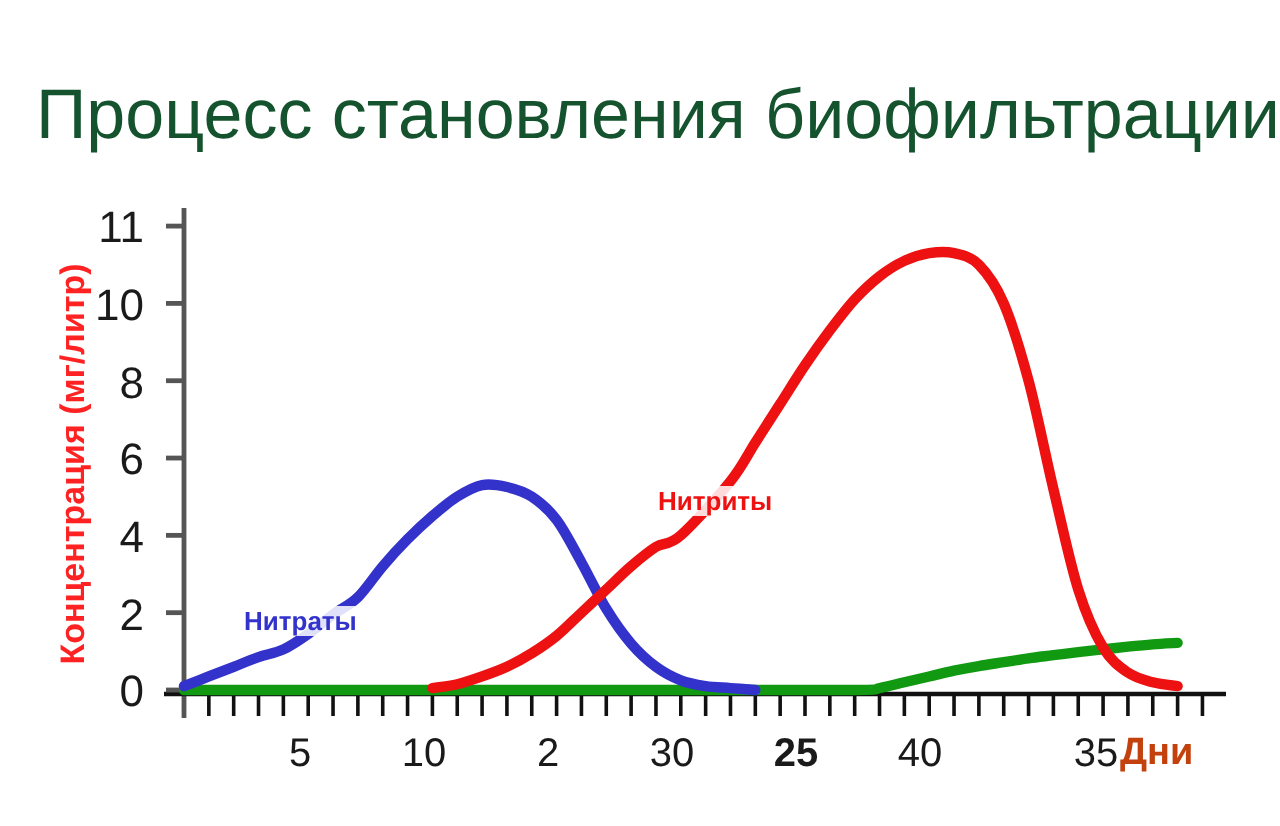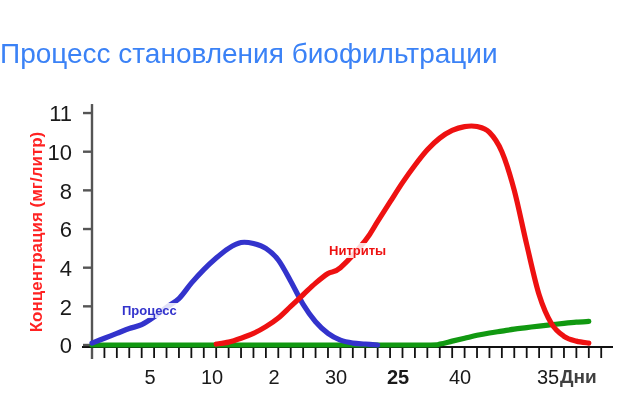--- a/index.html
+++ b/index.html
@@ -13,23 +13,23 @@
     height: 413px;
     background: #ffffff;
     font-family: "Liberation Sans", sans-serif;
     overflow: hidden;
   }
   #chart-title {
     position: absolute;
     left: 0;
     top: 38px;
     width: 640px;
-    text-align: left;
-    font-size: 28px;
-    color: #3b82f6;
+    text-align: right;
+    font-size: 35px;
+    color: #14532d;
     font-family: "Liberation Sans", sans-serif;
     letter-spacing: 0px;
     white-space: nowrap;
   }
   #ylabel {
     position: absolute;
     left: -73px;
     top: 222px;
     width: 220px;
     text-align: center;
@@ -52,21 +52,21 @@
     position: absolute;
     width: 40px;
     text-align: center;
     font-size: 20px;
     color: #1a1a1a;
     font-family: "Liberation Sans", sans-serif;
   }
   #xaxis-title {
     position: absolute;
     font-size: 19px;
-    color: #404040;
+    color: #c2410c;
     font-weight: bold;
     left: 560px;
     top: 366px;
     white-space: nowrap;
     text-align: center;
   }
   .series-label {
     position: absolute;
     font-size: 13px;
     font-weight: bold;
@@ -163,16 +163,16 @@
         <line x1="588.8" y1="347" x2="588.8" y2="358" stroke="#111111" stroke-width="1.8"></line>
         <line x1="601.22" y1="347" x2="601.22" y2="358" stroke="#111111" stroke-width="1.8"></line>
       </g>
     <g id="series-group">
         <path d="M92.00,345.00 C112.70,345.00 174.80,345.00 216.20,345.00 C257.60,345.00 305.21,345.00 340.40,345.00 C375.59,345.00 410.78,345.16 427.34,345.00 C443.90,344.84 435.62,344.68 439.76,344.03 C443.90,343.39 448.04,342.10 452.18,341.13 C456.32,340.17 460.46,339.20 464.60,338.23 C468.74,337.27 472.88,336.20 477.02,335.33 C481.16,334.47 485.30,333.72 489.44,333.02 C493.58,332.31 497.72,331.73 501.86,331.08 C506.00,330.44 510.14,329.73 514.28,329.15 C518.42,328.57 522.56,328.12 526.70,327.60 C530.84,327.09 534.98,326.54 539.12,326.06 C543.26,325.57 547.40,325.15 551.54,324.70 C555.68,324.25 559.82,323.77 563.96,323.35 C568.10,322.93 572.24,322.51 576.38,322.19 C580.52,321.87 586.73,321.55 588.80,321.42" fill="none" stroke="#119911" stroke-width="5.2" stroke-linecap="round" stroke-linejoin="round"></path>
         <path d="M92.00,343.07 C94.07,342.26 100.28,339.85 104.42,338.23 C108.56,336.62 112.70,335.01 116.84,333.40 C120.98,331.79 125.12,330.02 129.26,328.57 C133.40,327.12 137.54,326.64 141.68,324.70 C145.82,322.77 149.96,319.87 154.10,316.97 C158.24,314.07 162.38,310.37 166.52,307.31 C170.66,304.25 174.80,302.64 178.94,298.61 C183.08,294.58 187.22,287.98 191.36,283.14 C195.50,278.31 199.64,273.80 203.78,269.61 C207.92,265.42 212.06,261.56 216.20,258.01 C220.34,254.47 224.48,250.93 228.62,248.35 C232.76,245.77 236.90,243.36 241.04,242.55 C245.18,241.75 249.32,242.55 253.46,243.52 C257.60,244.48 261.74,245.61 265.88,248.35 C270.02,251.09 274.16,254.47 278.30,259.95 C282.44,265.42 286.58,273.80 290.72,281.21 C294.86,288.62 299.00,297.64 303.14,304.41 C307.28,311.17 311.42,316.97 315.56,321.80 C319.70,326.64 323.84,330.34 327.98,333.40 C332.12,336.46 336.26,338.56 340.40,340.17 C344.54,341.78 348.68,342.42 352.82,343.07 C356.96,343.71 361.10,343.71 365.24,344.03 C369.38,344.36 375.59,344.84 377.66,345.00" fill="none" stroke="#3333cc" stroke-width="5.2" stroke-linecap="round" stroke-linejoin="round"></path>
         <path d="M216.20,344.03 C218.27,343.71 224.48,343.07 228.62,342.10 C232.76,341.13 236.90,339.68 241.04,338.23 C245.18,336.78 249.32,335.33 253.46,333.40 C257.60,331.47 261.74,329.21 265.88,326.64 C270.02,324.06 274.16,321.32 278.30,317.94 C282.44,314.56 286.58,310.21 290.72,306.34 C294.86,302.47 299.00,298.61 303.14,294.74 C307.28,290.88 311.42,286.69 315.56,283.14 C319.70,279.60 323.84,276.06 327.98,273.48 C332.12,270.90 334.19,273.16 340.40,267.68 C346.61,262.20 359.03,248.35 365.24,240.62 C371.45,232.89 373.52,227.73 377.66,221.29 C381.80,214.84 385.94,208.40 390.08,201.96 C394.22,195.51 398.36,188.75 402.50,182.63 C406.64,176.51 410.78,170.71 414.92,165.23 C419.06,159.75 423.20,154.28 427.34,149.77 C431.48,145.26 435.62,141.39 439.76,138.17 C443.90,134.95 448.04,132.37 452.18,130.44 C456.32,128.50 460.46,127.22 464.60,126.57 C468.74,125.93 472.88,125.60 477.02,126.57 C481.16,127.54 485.30,128.18 489.44,132.37 C493.58,136.56 497.72,142.04 501.86,151.70 C506.00,161.37 510.14,174.90 514.28,190.36 C518.42,205.82 522.56,227.09 526.70,244.48 C530.84,261.88 534.98,281.53 539.12,294.74 C543.26,307.95 547.40,316.81 551.54,323.74 C555.68,330.66 559.82,333.40 563.96,336.30 C568.10,339.20 572.24,340.01 576.38,341.13 C580.52,342.26 586.73,342.74 588.80,343.07" fill="none" stroke="#ee1111" stroke-width="5.2" stroke-linecap="round" stroke-linejoin="round"></path>
       </g>
   </svg>
 
-  <div id="label-ammonium" class="series-label">Процесс</div>
+  <div id="label-ammonium" class="series-label">Нитраты</div>
   <div id="label-nitrites" class="series-label">Нитриты</div>
 
 </div>
 
 </body></html>

